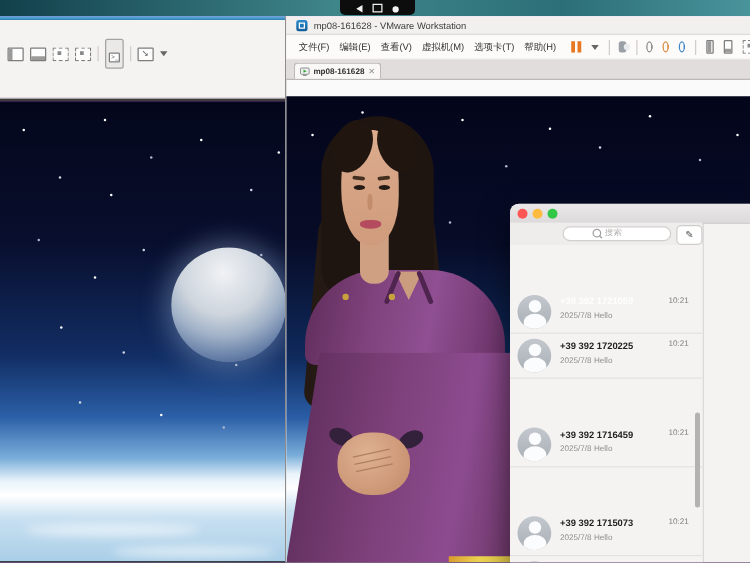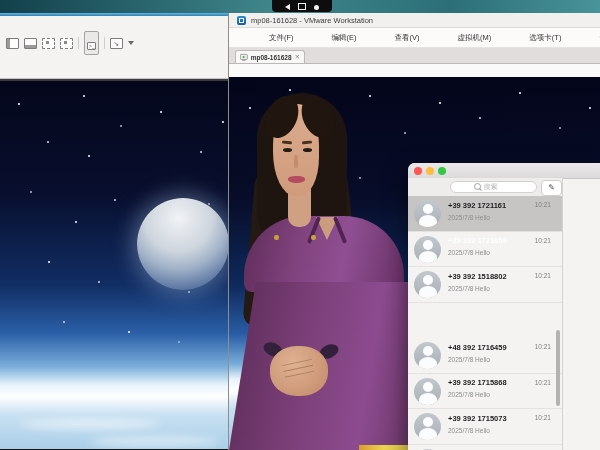--- a/index.html
+++ b/index.html
@@ -38,21 +38,21 @@
   .lw-bottom{position:absolute;left:0;bottom:0;width:100%;height:3px;background:#151515;}
   
   .win-right{position:absolute;left:228px;top:13px;width:372px;height:437px;z-index:2;background:#fbfafa;border-left:1px solid #8f8d8c;}
   .titlebar{position:absolute;left:0;top:0;width:100%;height:15px;background:#f2f0ef;border-bottom:1px solid #dddbda;
     display:flex;align-items:center;gap:5px;padding-left:8px;box-sizing:border-box;}
   .titlebar .wtitle{font-size:7.5px;color:#3c3c3c;}
   .vmw-ico{width:9px;height:9px;border-radius:2px;background:linear-gradient(#2d8ccd,#135d9b);position:relative;}
   .vmw-ico::before{content:"";position:absolute;left:2px;top:2px;width:5px;height:5px;border:1px solid #fff;box-sizing:border-box;}
   .menubar{position:absolute;left:0;top:15px;width:100%;height:20px;background:#fcfbfa;border-bottom:1px solid #e6e4e3;
     display:flex;align-items:center;gap:8px;padding-left:10px;box-sizing:border-box;}
-  .mitem{font-size:7.5px;color:#333;white-space:nowrap;margin-left:30px;}
+  .mitem{font-size:7.5px;color:#333;white-space:nowrap;}
   .pause{display:flex;gap:2px;margin-left:4px;}
   .pause i{display:block;width:3px;height:9px;background:#e87722;}
   .cam{width:12px;height:9px;background:#9aa0a6;border-radius:2px;position:relative;}
   .cam::before{content:"";position:absolute;left:3.5px;top:2px;width:5px;height:5px;border-radius:50%;background:#e8eaec;}
   .clock{width:9px;height:9px;border-radius:50%;border:1.3px solid #8a8a8a;position:relative;box-sizing:border-box;}
   .clock::before{content:"";position:absolute;left:3px;top:1.5px;width:1px;height:3px;background:#8a8a8a;}
   .clock.or{border-color:#d98a3f;}.clock.or::before{background:#d98a3f;}
   .clock.bl{border-color:#3f85c8;}.clock.bl::before{background:#3f85c8;}
   .tabbar{position:absolute;left:0;top:35px;width:100%;height:15px;background:#e0dddc;border-bottom:1px solid #bbb9b8;}
   .vtab{position:absolute;left:6px;top:2px;height:13px;width:70px;background:#f9f8f7;border:1px solid #bcbab9;border-bottom:none;
@@ -250,47 +250,35 @@
       <div class="searchbox">
         <span class="mag"></span>
         <input placeholder="搜索" style="">
       </div>
       <div class="compose">
           <span>✎</span>
         </div>
     </div>
     <div class="msg-divider"></div>
     <div class="msg-list">
-      <div class="row sel" style="top:0;">
-        <div class="avatar"></div>
-        <span class="num">+39 392 1721161</span>
-        <span class="time">10:21</span>
-        <span class="prev">2025/7/8 Hello</span>
-      </div>
       <div class="row faint" style="top:35.5px;">
         <div class="avatar"></div>
         <span class="num">+39 392 1721059</span>
         <span class="time">10:21</span>
         <span class="prev">2025/7/8 Hello</span>
       </div>
       <div class="row" style="top:71px;">
         <div class="avatar"></div>
-        <span class="num">+39 392 1518802</span>
+        <span class="num">+39 392 1720225</span>
         <span class="time">10:21</span>
         <span class="prev">2025/7/8 Hello</span>
       </div>
       <div class="row" style="top:142px;">
         <div class="avatar"></div>
-        <span class="num">+48 392 1716459</span>
-        <span class="time">10:21</span>
-        <span class="prev">2025/7/8 Hello</span>
-      </div>
-      <div class="row" style="top:177.5px;">
-        <div class="avatar"></div>
-        <span class="num">+39 392 1715868</span>
+        <span class="num">+39 392 1716459</span>
         <span class="time">10:21</span>
         <span class="prev">2025/7/8 Hello</span>
       </div>
       <div class="row" style="top:213px;">
         <div class="avatar"></div>
         <span class="num">+39 392 1715073</span>
         <span class="time">10:21</span>
         <span class="prev">2025/7/8 Hello</span>
       </div>
       <div class="row" style="top:248.5px;">

